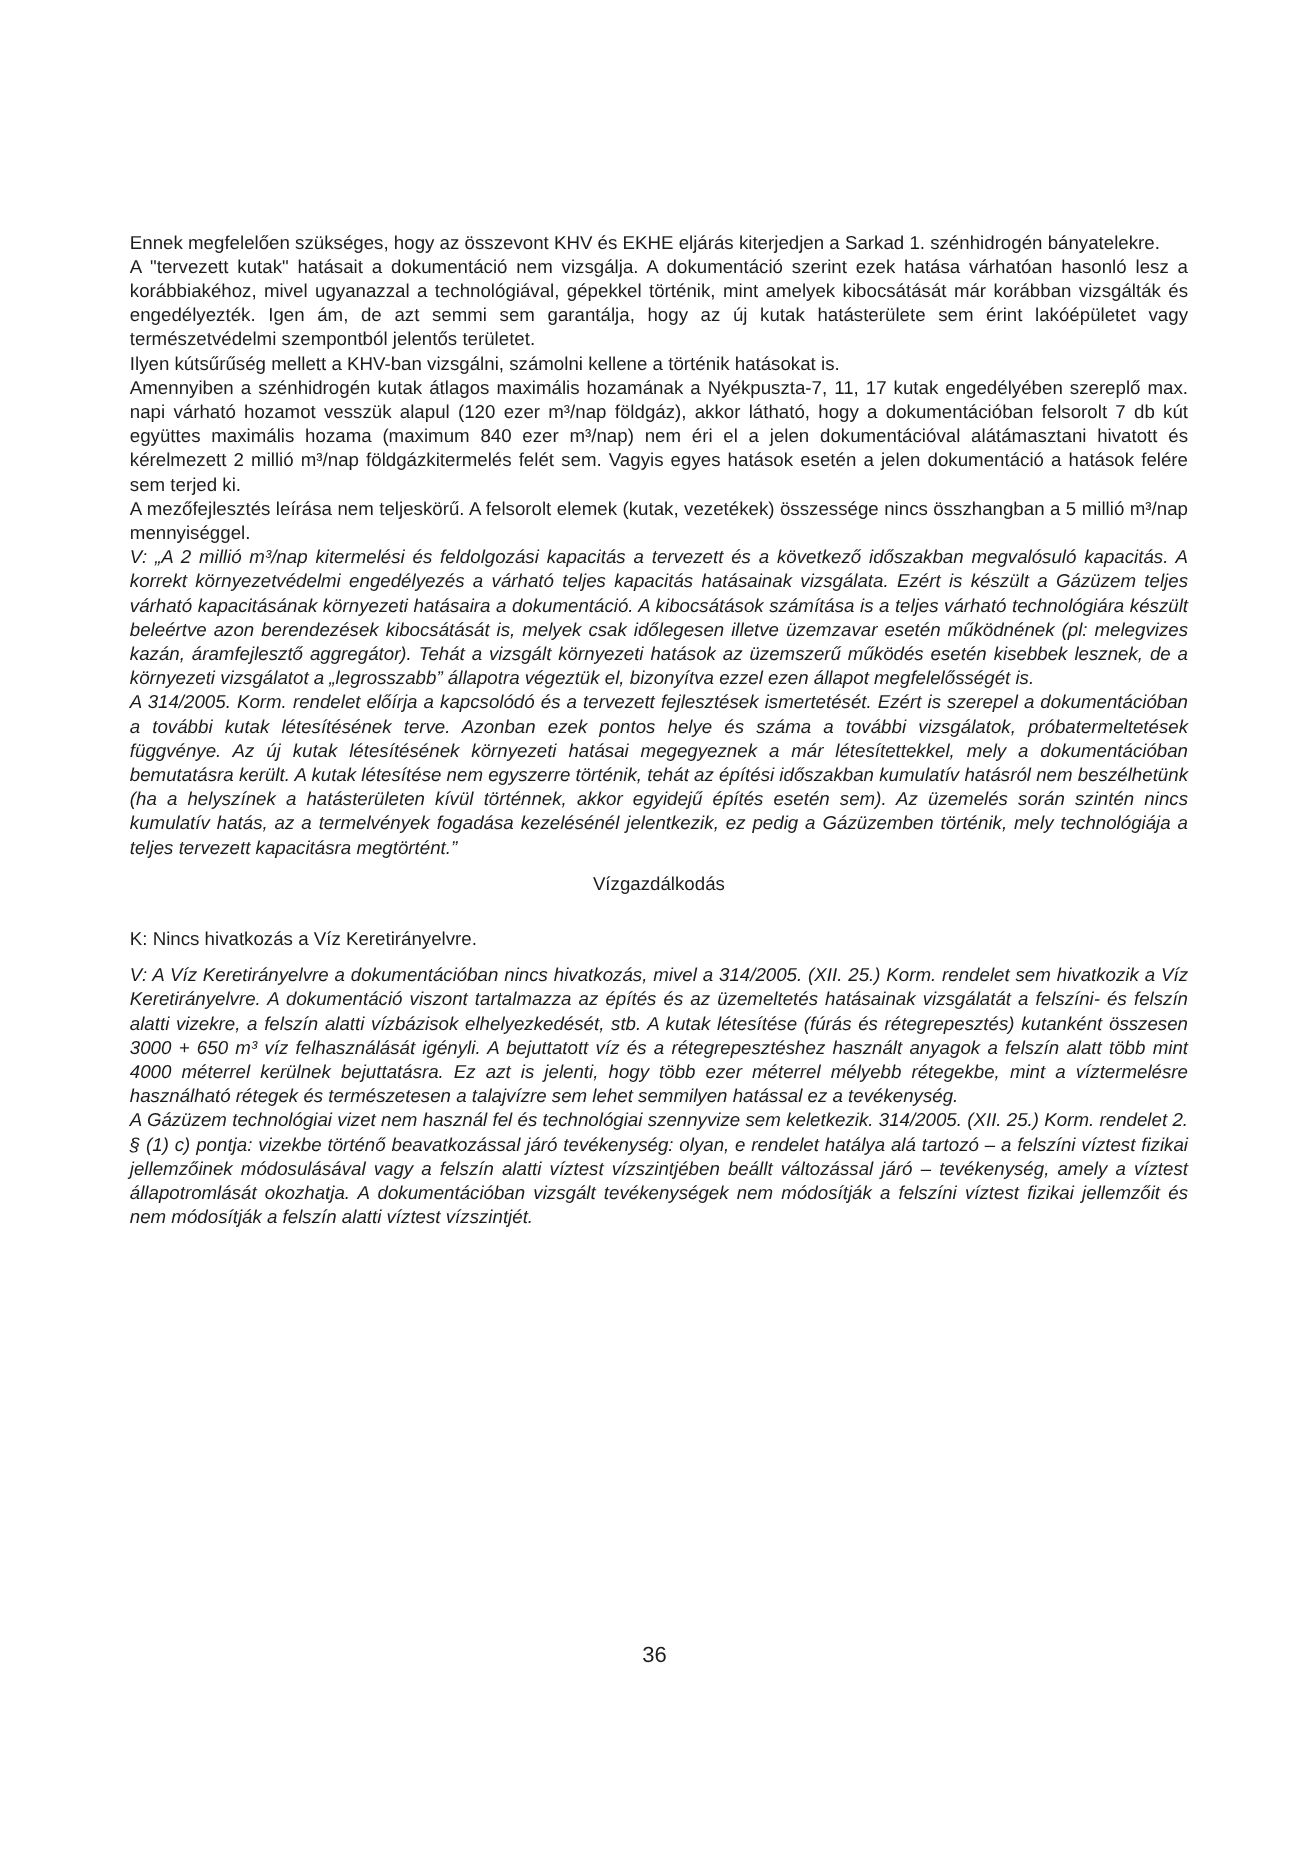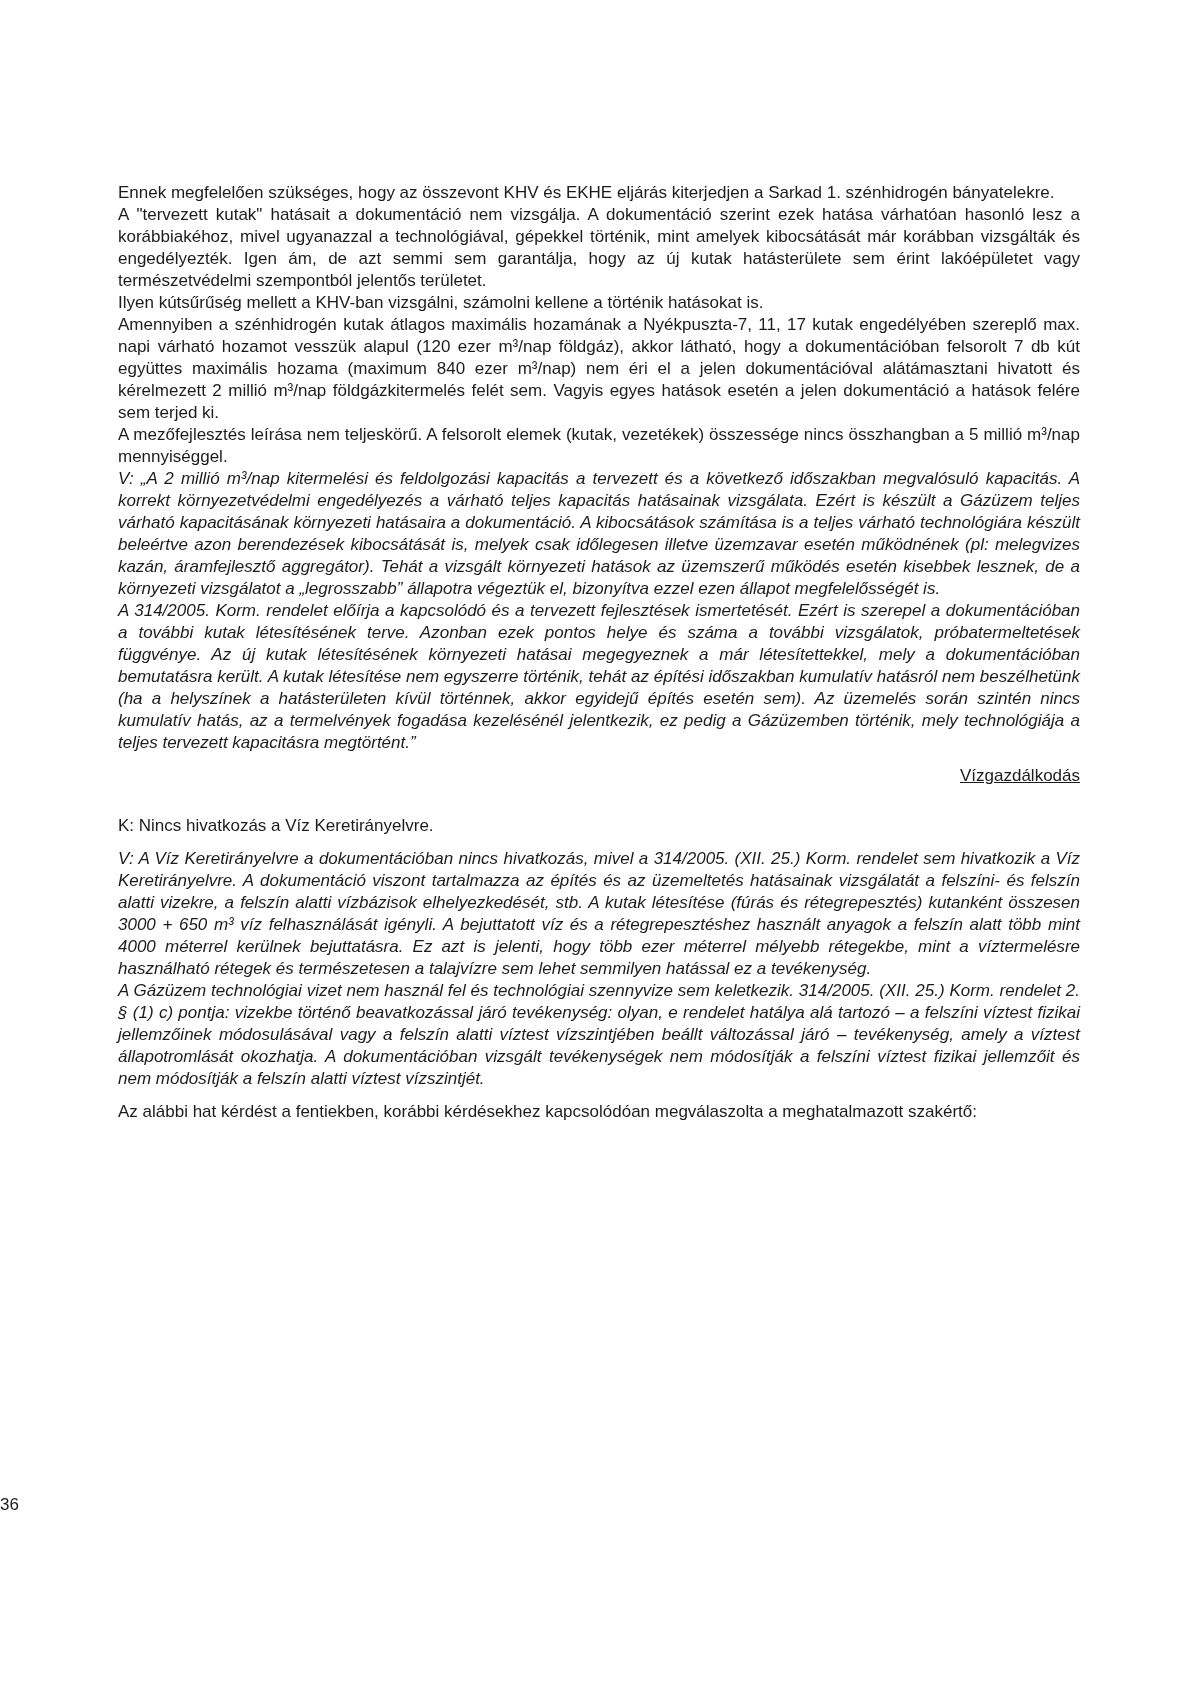--- a/index.html
+++ b/index.html
@@ -12,63 +12,61 @@
     width: 1190px;
     height: 1684px;
     background: #ffffff;
     overflow: hidden;
     font-family: "Liberation Sans", sans-serif;
     color: #1c1c1c;
   }
   .content {
     position: absolute;
     left: 118px;
-    top: 182px;
+    top: 210px;
     width: 962px;
     font-size: 17px;
     line-height: 22px;
     text-align: justify;
   }
   .content p {
     margin: 0;
   }
   p.gap-sm { margin-top: 3px; }
   p.gap    { margin-top: 11px; }
   p.gap-lg { margin-top: 28px; }
   .italic  { font-style: italic; }
   .heading {
-    text-decoration: underline;
-    text-align: right;
+    text-align: center;
   }
   .bullet-line {
     padding-left: 42px;
     text-align: left;
   }
   .page-number {
     position: absolute;
     top: 1494px;
     left: 0;
     width: 100%;
-    text-align: left;
-    font-size: 17px;
+    text-align: center;
+    font-size: 20px;
     line-height: 22px;
   }
 </style>
 </head>
 <body>
 
 <div class="page">
   <div class="content">
     <p>Ennek megfelelően szükséges, hogy az összevont KHV és EKHE eljárás kiterjedjen a Sarkad 1. szénhidrogén bányatelekre.</p>
     <p>A "tervezett kutak" hatásait a dokumentáció nem vizsgálja. A dokumentáció szerint ezek hatása várhatóan hasonló lesz a korábbiakéhoz, mivel ugyanazzal a technológiával, gépekkel történik, mint amelyek kibocsátását már korábban vizsgálták és engedélyezték. Igen ám, de azt semmi sem garantálja, hogy az új kutak hatásterülete sem érint lakóépületet vagy természetvédelmi szempontból jelentős területet.</p>
     <p>Ilyen kútsűrűség mellett a KHV-ban vizsgálni, számolni kellene a történik hatásokat is.</p>
     <p>Amennyiben a szénhidrogén kutak átlagos maximális hozamának a Nyékpuszta-7, 11, 17 kutak engedélyében szereplő max. napi várható hozamot vesszük alapul (120 ezer m³/nap földgáz), akkor látható, hogy a dokumentációban felsorolt 7 db kút együttes maximális hozama (maximum 840 ezer m³/nap) nem éri el a jelen dokumentációval alátámasztani hivatott és kérelmezett 2 millió m³/nap földgázkitermelés felét sem. Vagyis egyes hatások esetén a jelen dokumentáció a hatások felére sem terjed ki.</p>
     <p>A mezőfejlesztés leírása nem teljeskörű. A felsorolt elemek (kutak, vezetékek) összessége nincs összhangban a 5 millió m³/nap mennyiséggel.</p>
     <p class="italic">V: „A 2 millió m³/nap kitermelési és feldolgozási kapacitás a tervezett és a következő időszakban megvalósuló kapacitás. A korrekt környezetvédelmi engedélyezés a várható teljes kapacitás hatásainak vizsgálata. Ezért  is készült a Gázüzem teljes várható kapacitásának környezeti hatásaira a dokumentáció. A kibocsátások számítása is a teljes várható technológiára készült beleértve azon berendezések kibocsátását is, melyek csak időlegesen illetve üzemzavar esetén működnének (pl: melegvizes kazán, áramfejlesztő aggregátor). Tehát a vizsgált környezeti hatások az üzemszerű működés esetén kisebbek lesznek, de a környezeti  vizsgálatot a „legrosszabb” állapotra végeztük el, bizonyítva ezzel ezen állapot megfelelősségét is.</p>
     <p class="italic">A 314/2005. Korm. rendelet előírja a kapcsolódó és a tervezett fejlesztések ismertetését. Ezért is szerepel a dokumentációban a további kutak létesítésének terve. Azonban ezek pontos helye és száma a további vizsgálatok, próbatermeltetések függvénye. Az új kutak létesítésének környezeti hatásai megegyeznek a már létesítettekkel, mely a dokumentációban bemutatásra került. A kutak létesítése nem egyszerre történik, tehát az építési időszakban kumulatív hatásról nem beszélhetünk (ha a helyszínek a hatásterületen kívül történnek, akkor egyidejű építés esetén sem). Az üzemelés során szintén nincs kumulatív hatás, az a termelvények fogadása kezelésénél jelentkezik, ez pedig a Gázüzemben történik, mely technológiája a teljes tervezett kapacitásra megtörtént.”</p>
     <p class="heading gap">Vízgazdálkodás</p>
     <p class="gap-lg">K: Nincs hivatkozás a Víz Keretirányelvre.</p>
     <p class="italic gap">V: A Víz Keretirányelvre a dokumentációban nincs hivatkozás, mivel a 314/2005. (XII. 25.) Korm. rendelet sem hivatkozik a Víz Keretirányelvre. A dokumentáció viszont tartalmazza az építés és az üzemeltetés hatásainak vizsgálatát a felszíni- és felszín alatti vizekre, a felszín alatti vízbázisok elhelyezkedését, stb. A kutak létesítése (fúrás és rétegrepesztés) kutanként összesen 3000 + 650 m³ víz felhasználását igényli. A bejuttatott víz és a rétegrepesztéshez használt anyagok a felszín alatt több mint 4000 méterrel kerülnek bejuttatásra. Ez azt is jelenti, hogy több ezer méterrel mélyebb rétegekbe, mint a víztermelésre használható rétegek és természetesen a talajvízre sem lehet semmilyen hatással ez a tevékenység.</p>
     <p class="italic">A Gázüzem technológiai vizet nem használ fel és technológiai szennyvize sem keletkezik. 314/2005. (XII. 25.) Korm. rendelet 2. § (1) c) pontja: vizekbe történő beavatkozással járó tevékenység: olyan, e rendelet hatálya alá tartozó – a felszíni víztest fizikai jellemzőinek módosulásával vagy a felszín alatti víztest vízszintjében beállt változással járó – tevékenység, amely a víztest állapotromlását okozhatja. A dokumentációban vizsgált tevékenységek nem módosítják a felszíni víztest fizikai jellemzőit és nem módosítják a felszín alatti víztest vízszintjét.</p>
-    <p class="gap">Az alábbi hat kérdést a fentiekben, korábbi kérdésekhez kapcsolódóan megválaszolta a meghatalmazott szakértő:</p>
   </div>
   <div class="page-number">36</div>
 </div>
 
 </body></html>

